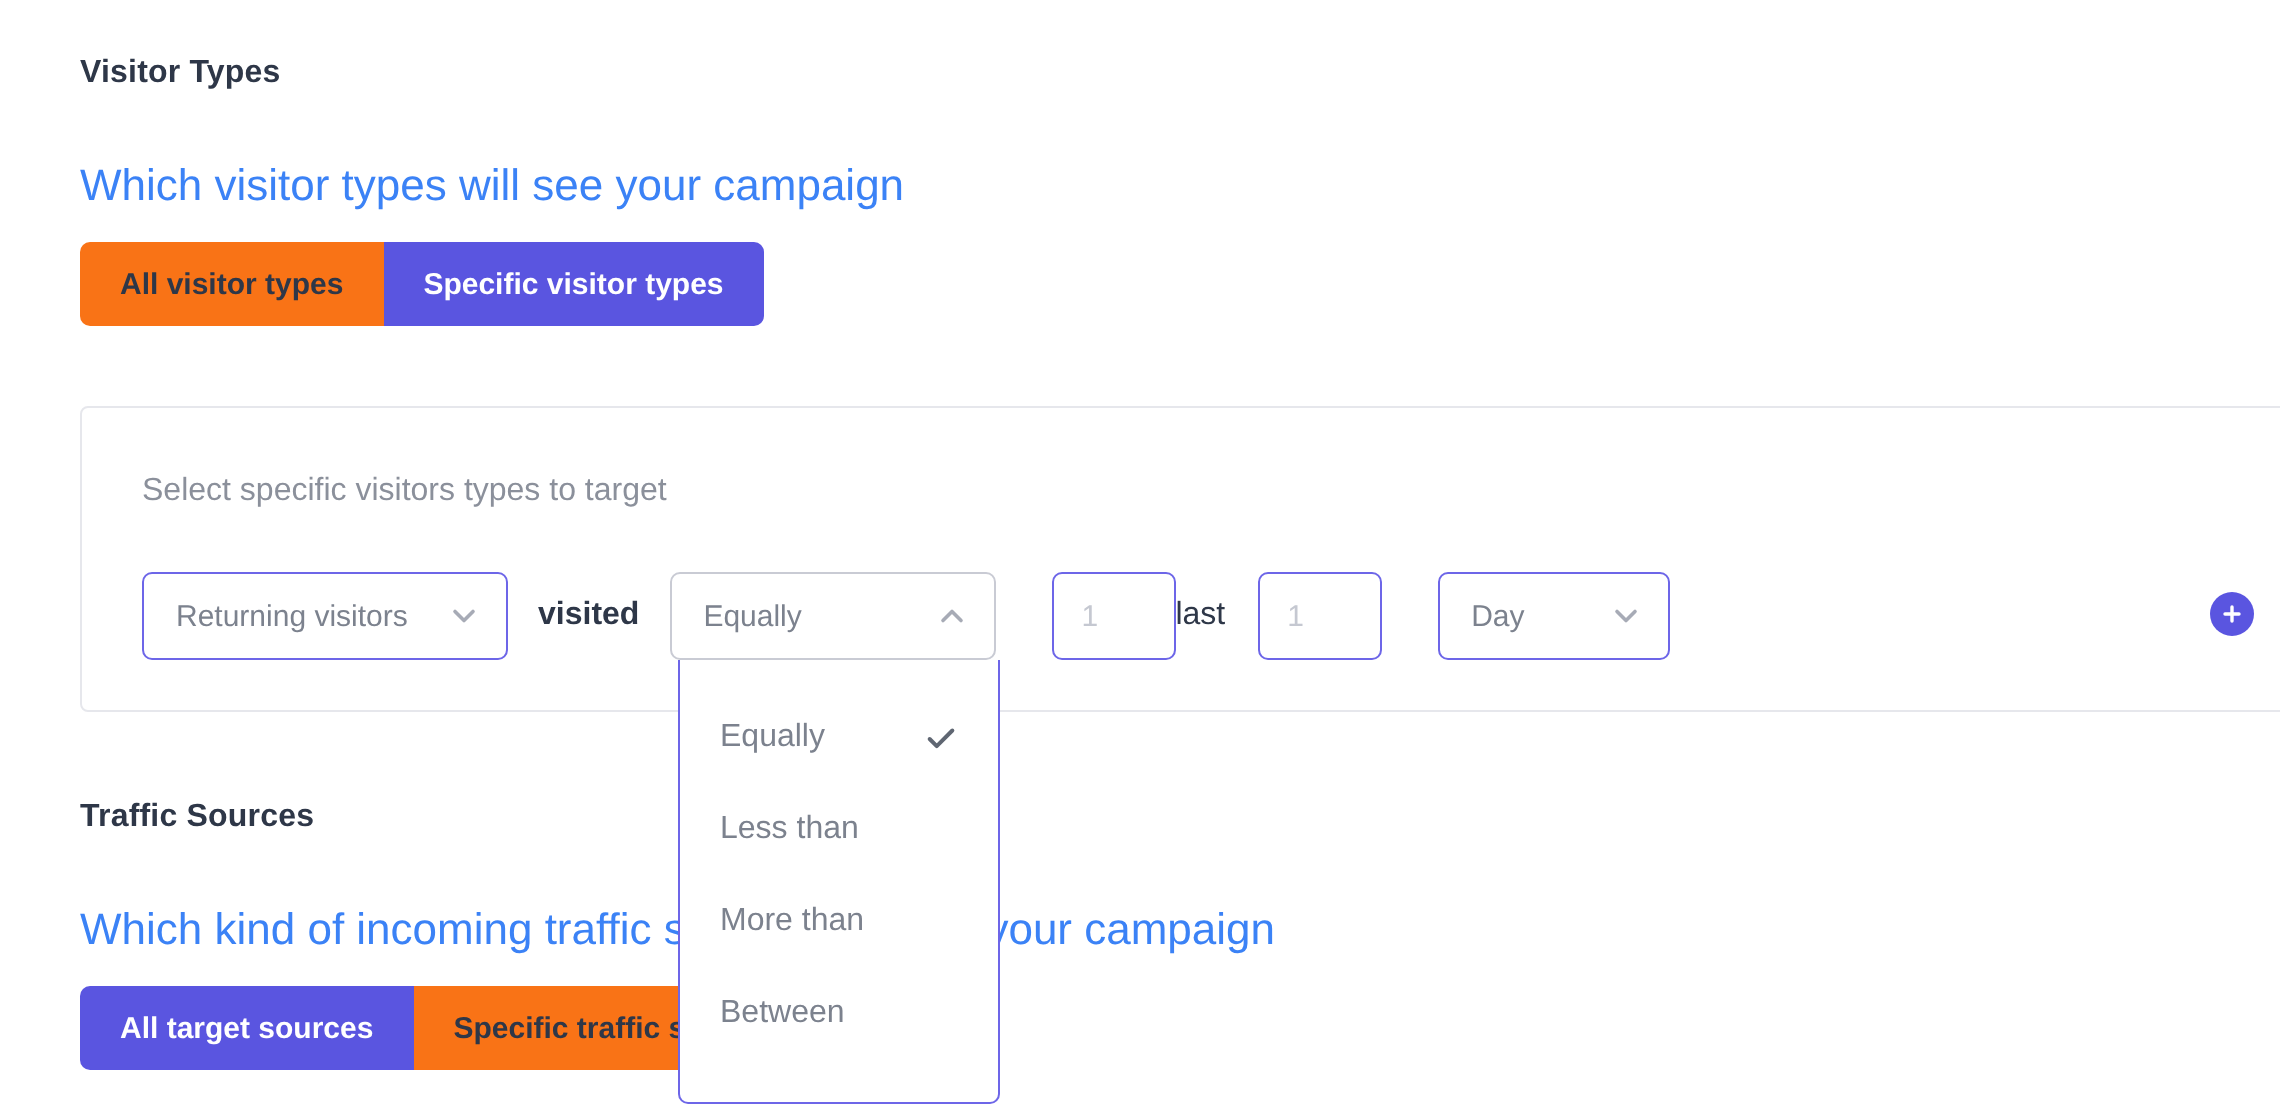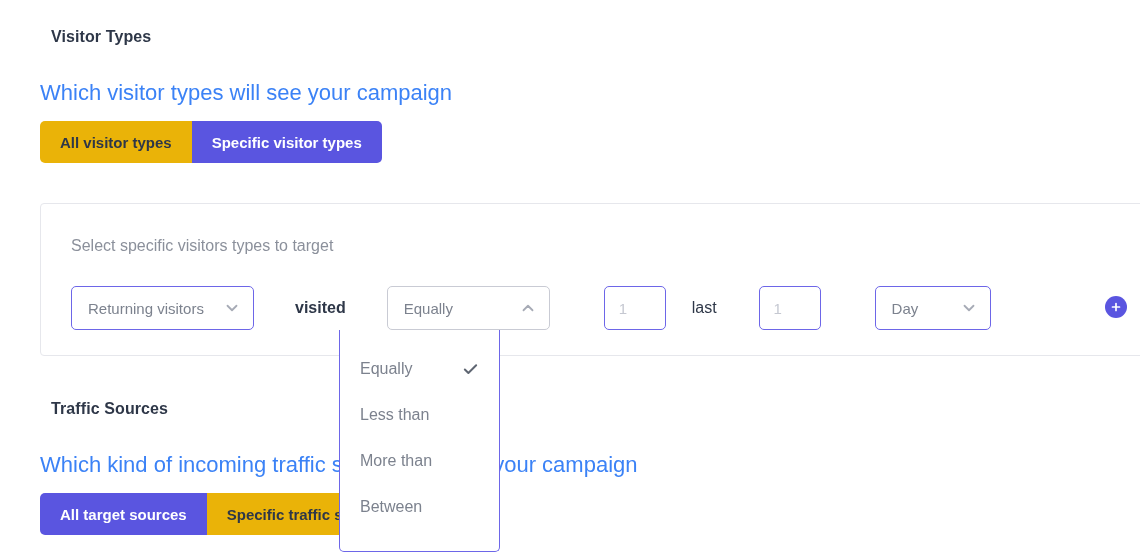--- a/index.html
+++ b/index.html
@@ -15,21 +15,21 @@
     overflow: hidden;
     font-family: "Liberation Sans", sans-serif;
     -webkit-font-smoothing: antialiased;
   }
 
   .page { position: relative; width: 1140px; height: 558px; }
 
   
   .section-title {
     position: absolute;
-    left: 51px;
+    left: 40px;
     font-size: 16px;
     font-weight: bold;
     color: #2e3748;
     letter-spacing: 0.1px;
     white-space: nowrap;
   }
   .section-desc {
     position: absolute;
     left: 40px;
     font-size: 22px;
@@ -47,21 +47,21 @@
     overflow: hidden;
     height: 42px;
   }
   .tab {
     display: flex;
     align-items: center;
     justify-content: center;
     padding: 0 20px;
     font-size: 15px;
     font-weight: bold;
-    background: #eab308;
+    background: #f97316;
     color: #2e3748;
     border: none;
     cursor: pointer;
     white-space: nowrap;
     height: 42px;
     font-family: "Liberation Sans", sans-serif;
   }
   .tab.active {
     background: #5a55e0;
     color: #ffffff;
@@ -87,21 +87,20 @@
     white-space: nowrap;
   }
 
   .rule-row {
     position: absolute;
     left: 30px;
     top: 82px;
     display: flex;
     align-items: center;
     height: 44px;
-    gap: 26px;
   }
 
   
   .select {
     position: relative;
     display: flex;
     align-items: center;
     height: 44px;
     border: 1px solid #6d66e8;
     border-radius: 5px;

